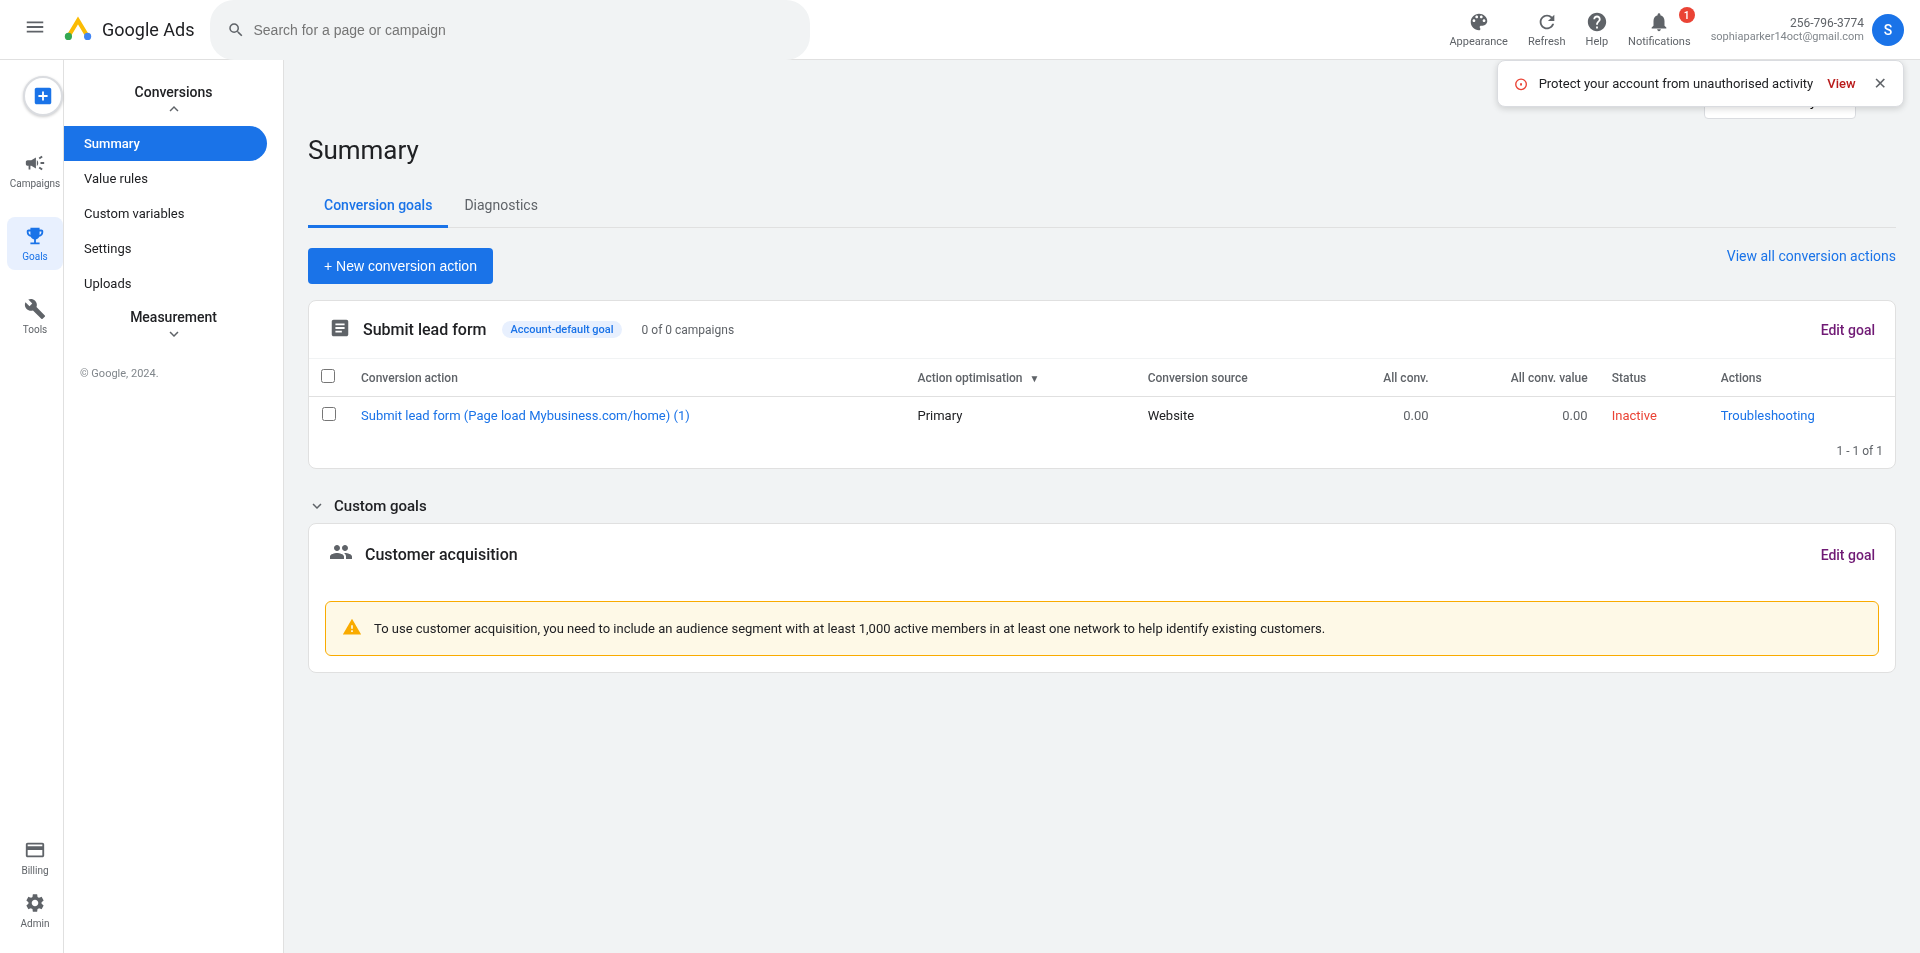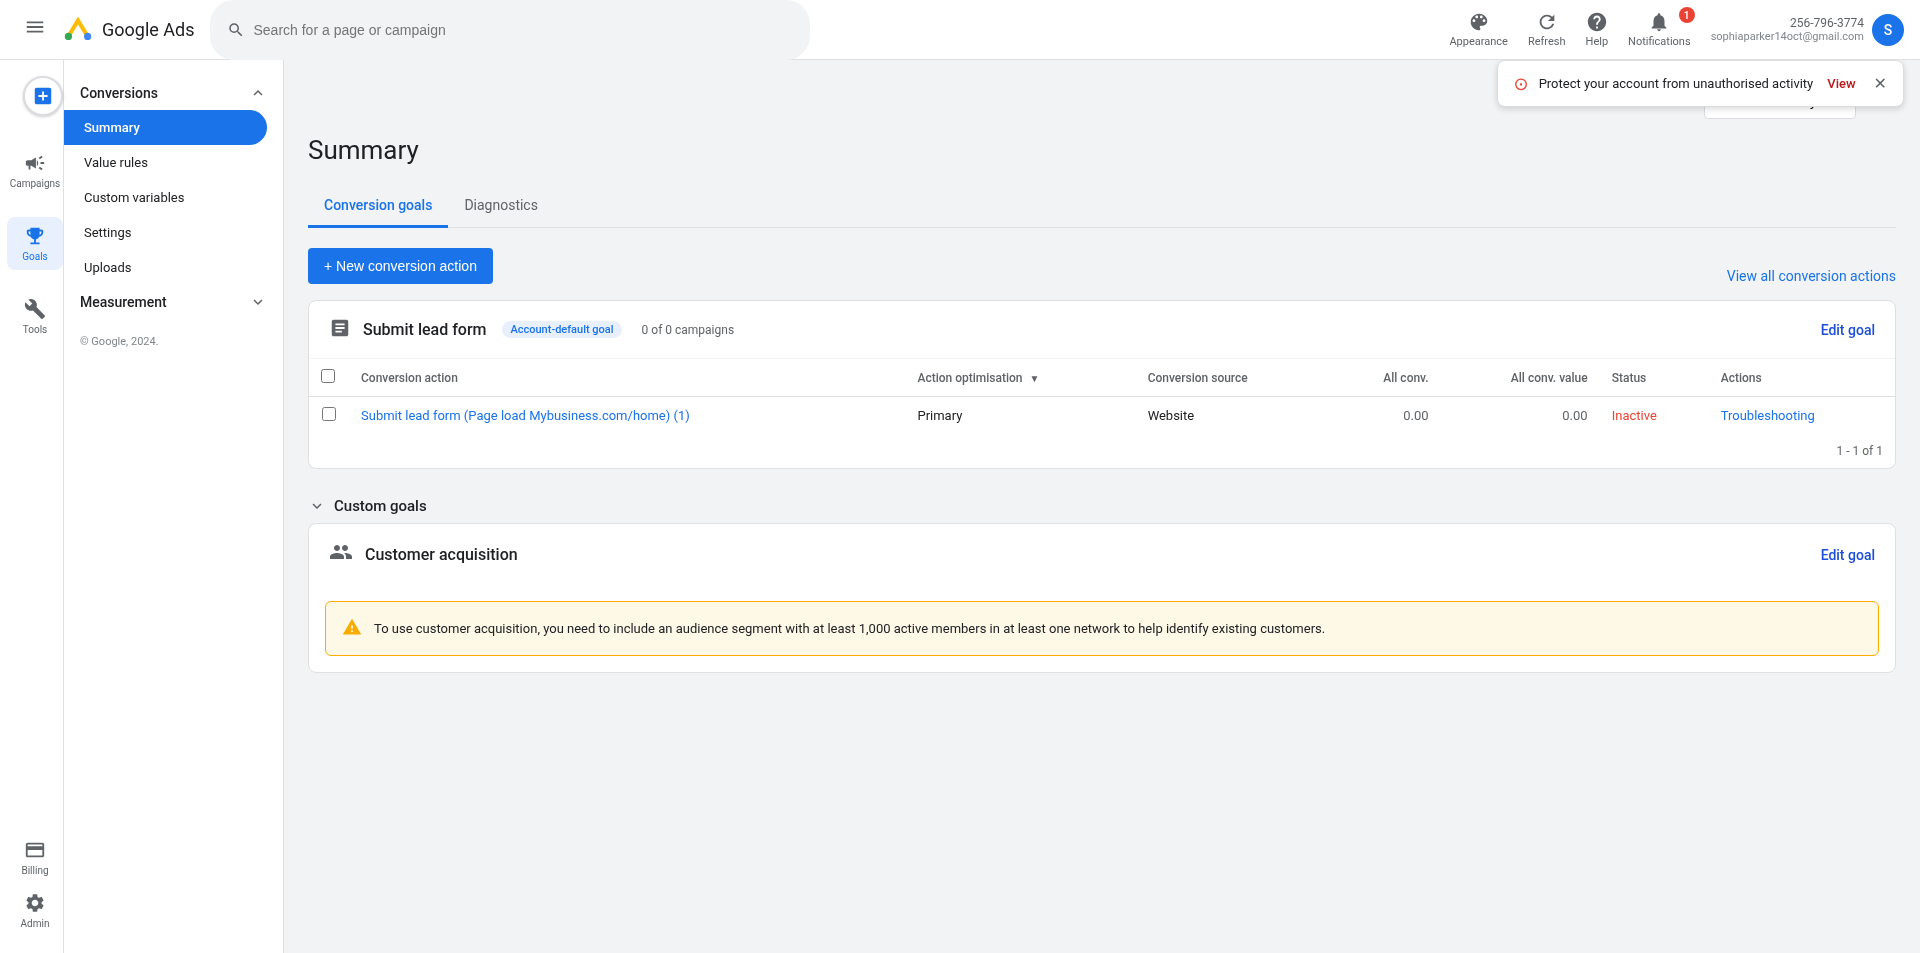--- a/index.html
+++ b/index.html
@@ -82,21 +82,21 @@
     }
 
     
     .main-sidebar {
       width: 220px; background: #fff; border-right: 1px solid #e0e0e0;
       padding: 16px 0; flex-shrink: 0;
       position: fixed; left: 64px; top: 60px; bottom: 0; overflow-y: auto; z-index: 40;
     }
     .sidebar-section-header {
       display: flex; align-items: center; justify-content: space-between;
-      padding: 8px 16px; font-size: 14px; font-weight: 500; color: #202124; cursor: pointer;
+      padding: 8px 16px; font-size: 14px; font-weight: 500; color: #202124; cursor: pointer; flex-direction: column;
     }
     .sidebar-section-header svg { width: 18px; height: 18px; color: #5f6368; }
     .sidebar-item {
       padding: 10px 16px 10px 20px; font-size: 13px; color: #202124; cursor: pointer; border-radius: 0 24px 24px 0; margin-right: 16px;
     }
     .sidebar-item.active { background: #1a73e8; color: #fff; font-weight: 500; }
     .sidebar-copyright { padding: 16px; font-size: 11px; color: #80868b; }
 
     
     .main-content { margin-left: 284px; flex: 1; padding: 24px; overflow-y: auto; }
@@ -116,37 +116,37 @@
     .page-title { font-size: 26px; font-weight: 400; margin-bottom: 20px; color: #202124; }
 
     
     .tab-bar { display: flex; border-bottom: 1px solid #e0e0e0; margin-bottom: 20px; }
     .tab {
       padding: 12px 16px; font-size: 14px; cursor: pointer; color: #5f6368; border-bottom: 3px solid transparent; margin-bottom: -1px;
     }
     .tab.active { color: #1a73e8; border-bottom-color: #1a73e8; font-weight: 500; }
 
     
-    .actions-row { display: flex; align-items: flex-end; justify-content: space-between; margin-bottom: 16px; }
+    .actions-row { display: flex; align-items: flex-start; justify-content: space-between; margin-bottom: 16px; }
     .btn-new {
       background: #1a73e8; color: #fff; border: none; border-radius: 4px;
       padding: 10px 16px; font-size: 14px; cursor: pointer; font-weight: 500;
     }
     .view-all-link { color: #1a73e8; font-size: 14px; cursor: pointer; text-decoration: none; }
 
     
     .conversion-section { background: #fff; border: 1px solid #e0e0e0; border-radius: 8px; margin-bottom: 16px; overflow: hidden; }
     .section-header-row {
       display: flex; align-items: center; padding: 16px 20px; gap: 12px; border-bottom: 1px solid #f1f3f4;
     }
     .section-icon { color: #5f6368; }
     .section-title { font-size: 16px; font-weight: 500; color: #202124; }
     .section-subtitle { font-size: 12px; color: #5f6368; margin-left: 4px; }
     .section-meta { font-size: 12px; color: #5f6368; margin-left: 8px; }
-    .section-edit-btn { margin-left: auto; color: #1d4ed8; cursor: pointer; font-size: 14px; font-weight: 500; text-decoration: none; }
+    .section-edit-btn { margin-left: auto; color: #701a75; cursor: pointer; font-size: 14px; font-weight: 500; text-decoration: none; }
 
     
     .data-table { width: 100%; border-collapse: collapse; }
     .data-table th {
       padding: 10px 12px; text-align: left; font-size: 12px; font-weight: 500; color: #5f6368;
       border-bottom: 1px solid #e0e0e0; white-space: nowrap;
     }
     .data-table th.numeric { text-align: right; }
     .data-table td { padding: 10px 12px; font-size: 13px; border-bottom: 1px solid #f1f3f4; vertical-align: middle; }
     .data-table td.numeric { text-align: right; color: #5f6368; }

